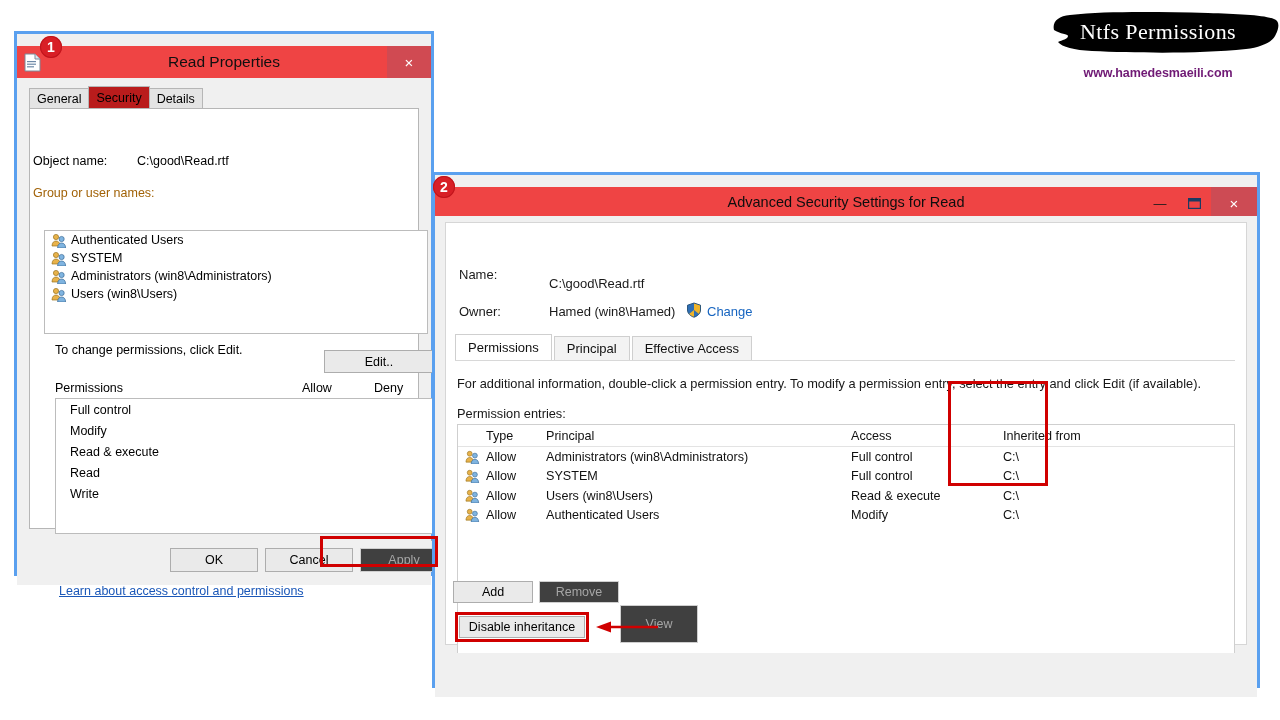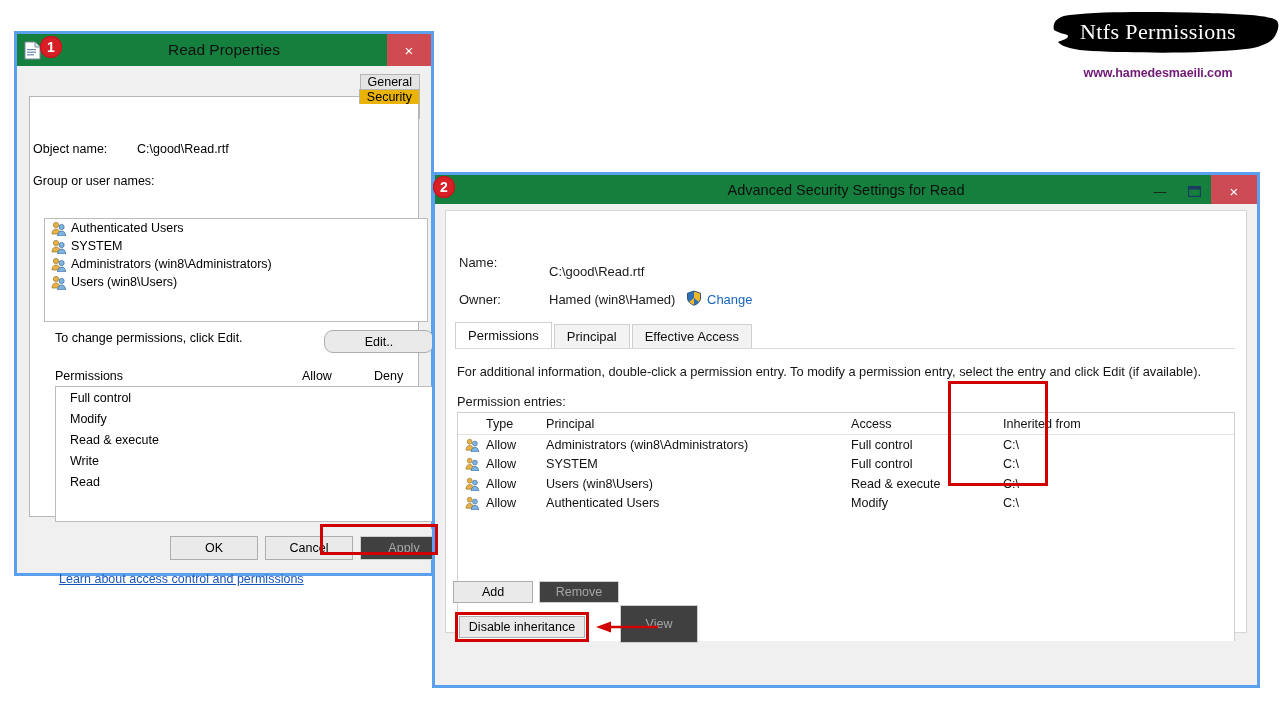--- a/index.html
+++ b/index.html
@@ -27,22 +27,22 @@
   .brand-url {
     position: absolute; left: 0; top: 62px; width: 244px;
     text-align: center; font-size: 12.5px; font-weight: bold;
     color: #701a75; letter-spacing: -.1px;
   }
 
   
   .win { position: absolute; background: #f0f0f0; }
   .win-frame { border: 3px solid #5aa0ef; background:#f0f0f0; height:100%; width:100%; }
   .titlebar {
-    position: relative; height: 32px; background: #15803d;
-    display: flex; align-items: center;
+    position: relative; height: 32px; background: #ef4444;
+    display: flex; align-items: center; margin-top: 12px;
   }
   .titlebar .title {
     position: absolute; left: 0; right: 0; text-align: center;
     font-size: 15px; color: #101010;
   }
   .win-btns { position: absolute; right: 0; top: 0; height: 32px; display: flex; }
   .winbtn {
     width: 34px; height: 32px; display:flex; align-items:center; justify-content:center;
     color: #1a1a1a; font-size: 13px; background: transparent;
   }
@@ -56,51 +56,51 @@
     display: flex; align-items: center; justify-content: center;
     z-index: 40; box-shadow: 0 0 0 1px #c0151c inset;
   }
 
   
   #win1 { left: 14px; top: 31px; width: 420px; height: 545px; }
   #win1 .titlebar .title { font-size: 15.5px; }
   .doc-icon { position: absolute; left: 7px; top: 7px; width: 17px; height: 19px; z-index:3;}
 
   .w1-body { position: relative; height: calc(100% - 32px); background: #f0f0f0; padding: 0; }
-  .tabs { position: absolute; left: 12px; top: 8px; right: 12px; height: 22px; display: flex; align-items: flex-end; flex-direction: column; }
+  .tabs { position: absolute; left: 12px; top: 8px; right: 12px; height: 22px; display: flex; align-items: flex-end; }
   .tab {
     height: 20px; padding: 0 7px; font-size: 12.5px; color: #000;
     background: #e4e4e4; border: 1px solid #b6b6b6; border-bottom: none;
     display: flex; align-items: center; margin-right: -1px;
   }
-  .tab.active { background: #eab308; height: 22px; font-size: 12.5px; z-index: 2; }
+  .tab.active { background: #b91c1c; height: 22px; font-size: 12.5px; z-index: 2; }
 
   .w1-panel {
     position: absolute; left: 12px; top: 30px; right: 12px; bottom: 56px;
     background: #fff; border: 1px solid #b6b6b6;
   }
   .row-objname { position: absolute; left: 16px; top: 76px; font-size: 12.5px; color:#000; }
   .row-objval  { position: absolute; left: 120px; top: 76px; font-size: 12.5px; color:#000; }
-  .lbl-groups  { position: absolute; left: 16px; top: 108px; font-size: 12.5px; color:#000000; }
+  .lbl-groups  { position: absolute; left: 16px; top: 108px; font-size: 12.5px; color:#a16207; }
 
   .listbox {
     position: absolute; background: #fff; border: 1px solid #bcbcbc;
   }
   #groups-list { left: 27px; top: 152px; width: 384px; height: 104px; }
   .li { display: flex; align-items: center; height: 18px; padding-left: 6px; font-size: 12.5px; color:#000; }
   .li .ico { width: 16px; height: 15px; margin-right: 4px; flex: 0 0 16px; }
 
   .txt-change { position: absolute; left: 38px; top: 265px; font-size: 12.5px; }
   .btn {
     border: 1px solid #adadad; background: #eaeaea; color: #000;
     font-size: 12.5px; display:flex; align-items:center; justify-content:center;
     font-family: "Liberation Sans", sans-serif;
   }
   .btn.disabled { color: #a6a6a6; border-color:#cfcfcf; background:#404040; }
-  #btn-edit { position: absolute; left: 307px; top: 264px; width: 110px; height: 23px; border-radius: 9px; }
+  #btn-edit { position: absolute; left: 307px; top: 272px; width: 110px; height: 23px; }
 
   .perm-hdr { position: absolute; top: 303px; font-size: 12.5px; color:#000; }
   #ph-perm { left: 38px; }
   #ph-allow { left: 285px; }
   #ph-deny { left: 357px; }
   #perms-list { left: 38px; top: 320px; width: 379px; height: 136px; }
   .pl-li { height: 21px; padding-left: 14px; display:flex; align-items:center; font-size: 12.5px; color:#000;}
 
   .txt-special { position: absolute; left: 38px; top: 461px; width: 250px; font-size: 12.5px; line-height: 15px; color:#000; }
   #btn-advanced { position: absolute; left: 307px; top: 462px; width: 110px; height: 23px; }
@@ -264,22 +264,22 @@
         <div class="btn" id="btn-edit">Edit..</div>
 
         <div class="perm-hdr" id="ph-perm">Permissions</div>
         <div class="perm-hdr" id="ph-allow">Allow</div>
         <div class="perm-hdr" id="ph-deny">Deny</div>
 
         <div class="listbox" id="perms-list">
           <div class="pl-li">Full control</div>
           <div class="pl-li">Modify</div>
           <div class="pl-li">Read &amp; execute</div>
+          <div class="pl-li">Read</div>
           <div class="pl-li">Write</div>
-          <div class="pl-li">Read</div>
         </div>
 
         <div class="txt-special">For special permissions or advanced settings, click Advanced.</div>
         <div class="btn" id="btn-advanced">Advanced</div>
         <div class="redbox" id="rb-advanced"></div>
 
         <a class="link" id="link-learn" href="#">Learn about access control and permissions</a>
 
         <div class="w1-footer">
           <div class="btn" id="w1-ok">OK</div>

